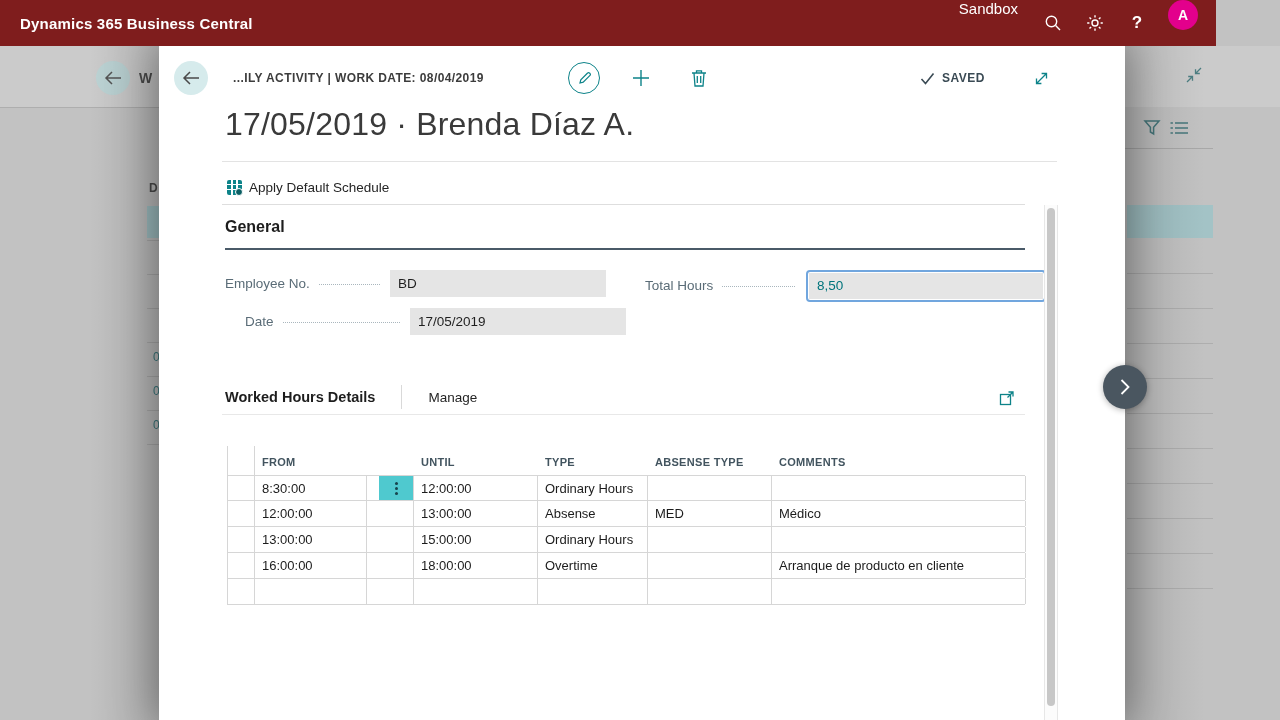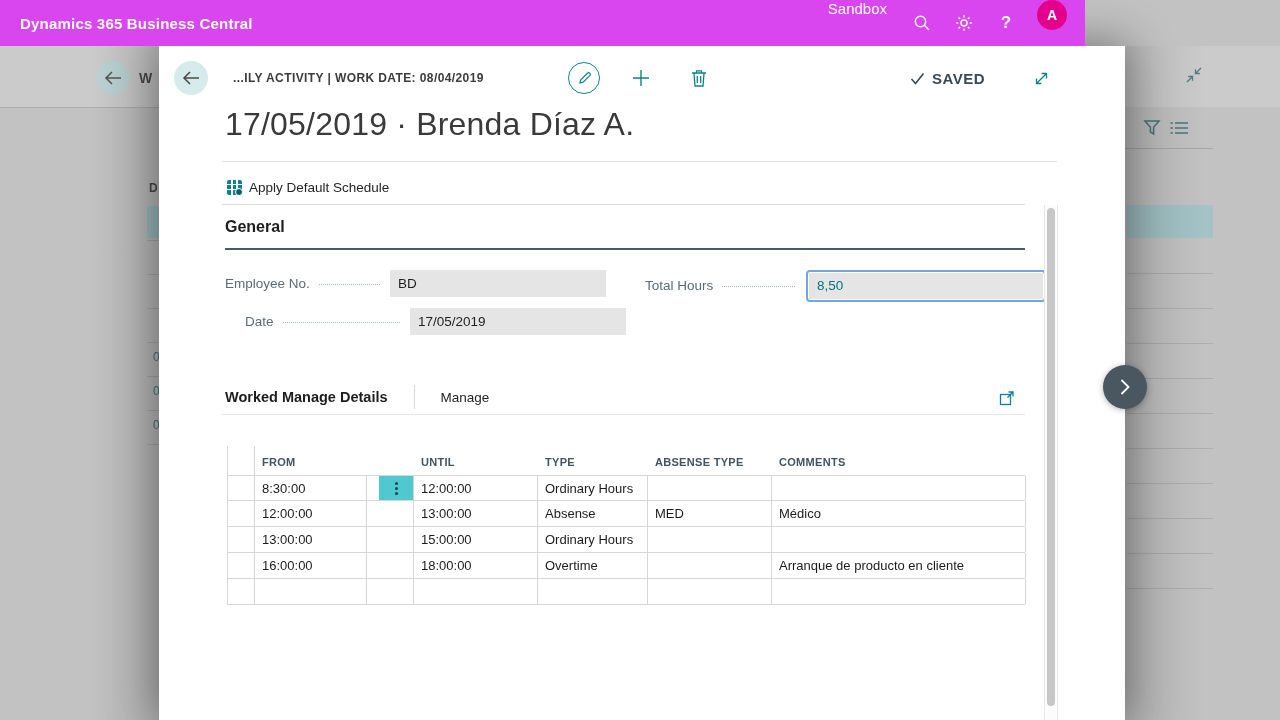--- a/index.html
+++ b/index.html
@@ -1,22 +1,22 @@
 <!DOCTYPE html>
 <html><head>
 <meta charset="utf-8">
 <style>
   * { margin:0; padding:0; box-sizing:border-box; }
   html,body { width:1280px; height:720px; overflow:hidden;
     font-family:"Liberation Sans","DejaVu Sans",sans-serif; background:#c2c2c2; }
   .abs { position:absolute; }
 
   
-  #topbar { position:absolute; left:0; top:0; width:1085px; height:46px;
-    background:#d946ef; color:#fff; display:flex; align-items:center;
+  #topbar { position:absolute; left:0; top:0; width:1216px; height:46px;
+    background:#7f1d1d; color:#fff; display:flex; align-items:center;
     justify-content:space-between; z-index:40; padding:0 18px 0 20px; }
   .tb-title { font-size:15px; font-weight:700; letter-spacing:.2px; }
   .tb-right { display:flex; align-items:flex-start; gap:0; }
   .tb-env { font-size:15px; margin-right:14px; }
   .tb-ic { width:42px; height:46px; display:flex; align-items:center; justify-content:center; cursor:pointer; }
   .tb-help { font-size:17px; font-weight:700; }
   .avatar { width:30px; height:30px; border-radius:50%; background:#e3008c; color:#fff;
     display:flex; align-items:center; justify-content:center; font-size:14px; font-weight:700; margin-left:10px; }
 
   
@@ -40,21 +40,21 @@
     z-index:10; box-shadow:0 0 42px 4px rgba(0,0,0,.38); }
   .dlg-backcircle { position:absolute; left:15px; top:15px; width:34px; height:34px; border-radius:50%;
     background:#d6ebec; display:flex; align-items:center; justify-content:center; cursor:pointer; }
   .dlg-caption { position:absolute; left:74px; top:0; height:64px; display:flex; align-items:center;
     font-size:12px; font-weight:600; letter-spacing:.4px; color:#3c3c3c; }
   .hd-ic { position:absolute; top:14px; width:36px; height:36px; display:flex; align-items:center;
     justify-content:center; cursor:pointer; }
   .pencil-circle { width:32px; height:32px; border-radius:50%; border:1.5px solid #0d8389;
     display:flex; align-items:center; justify-content:center; }
   .saved { position:absolute; right:140px; top:0; height:64px; display:flex; align-items:center; gap:7px;
-    font-size:15px; font-weight:600; letter-spacing:.5px; color:#3a4a54; }
+    font-size:12px; font-weight:600; letter-spacing:.5px; color:#3a4a54; }
   .dlg-title { position:absolute; left:66px; top:60px; font-size:32px; font-weight:400;
     color:#3a3a3a; letter-spacing:.2px;text-align:center; }
   .rule { position:absolute; height:1px; background:#e3e3e3; }
   .actionbar { position:absolute; left:68px; top:124px; height:34px; display:flex; align-items:center;
     gap:7px; cursor:pointer; }
   .actionbar span.lbl { font-size:13.5px; color:#252525; }
 
   
   .sched-ic { position:relative; width:15px; height:15px; background:#0d8389; border-radius:2px; }
   .sched-ic:before { content:""; position:absolute; left:4px; top:0; width:1.5px; height:15px; background:#fff;
@@ -292,21 +292,21 @@
     <span class="lblwrap" style="width:160px;">
       <span>Total Hours</span>
       <span class="dots"></span>
     </span>
   </div>
   <div class="focuswrap" style="left:647px; top:224px; width:240px;">
     <span class="inputbox" style="display:block;">8,50</span>
   </div>
 
   <div class="part-head" style="top:339px;">
-    <span class="ph-title">Worked Manage Details</span>
+    <span class="ph-title">Worked Hours Details</span>
     <span class="ph-sep"></span>
     <span class="ph-manage">Manage</span>
   </div>
   <div class="hd-ic" style="left:832px; top:336px; width:32px; height:32px;">
     <span>
       <svg width="16" height="16" viewBox="0 0 16 16">
         <g fill="none" stroke="#0d8389" stroke-width="1.3">
           <rect x="1.5" y="4.5" width="10" height="10"></rect>
           <path d="M8.5 7.5L14 2M9.5 2H14v4.5"></path>
         </g>

